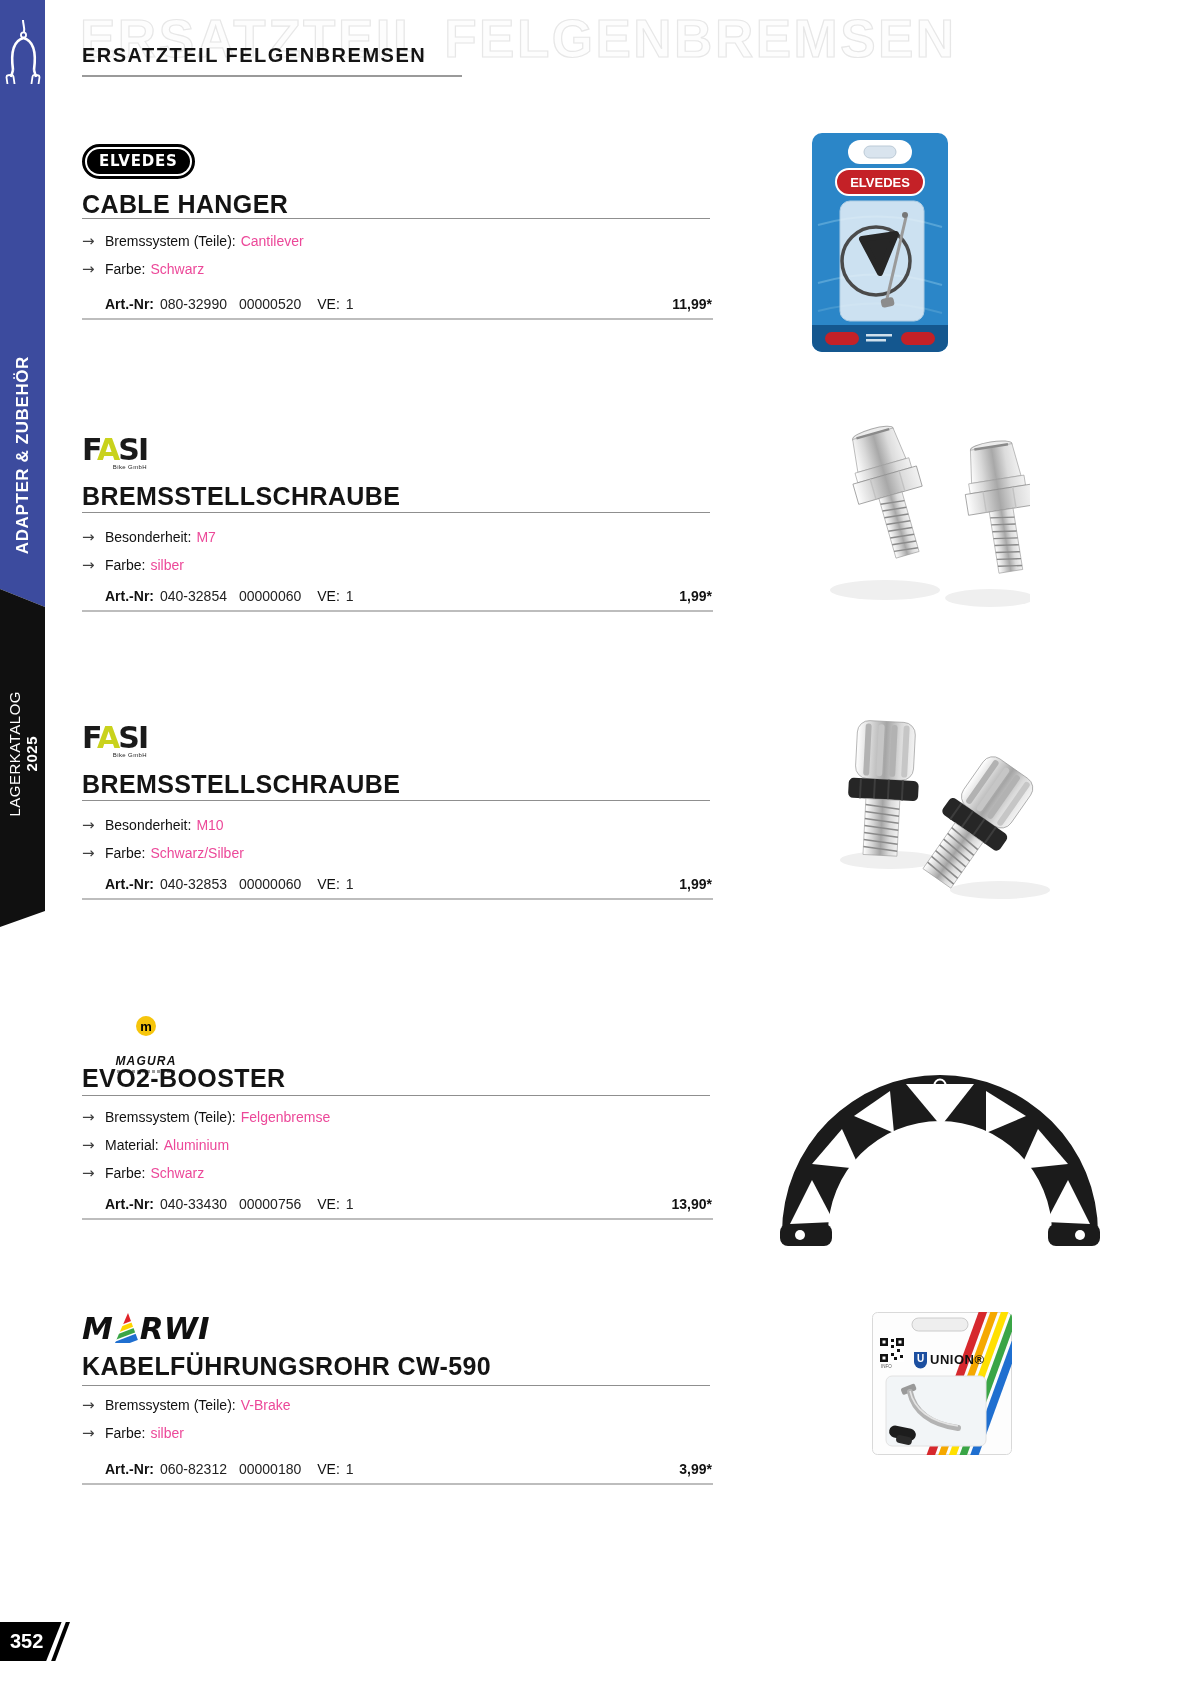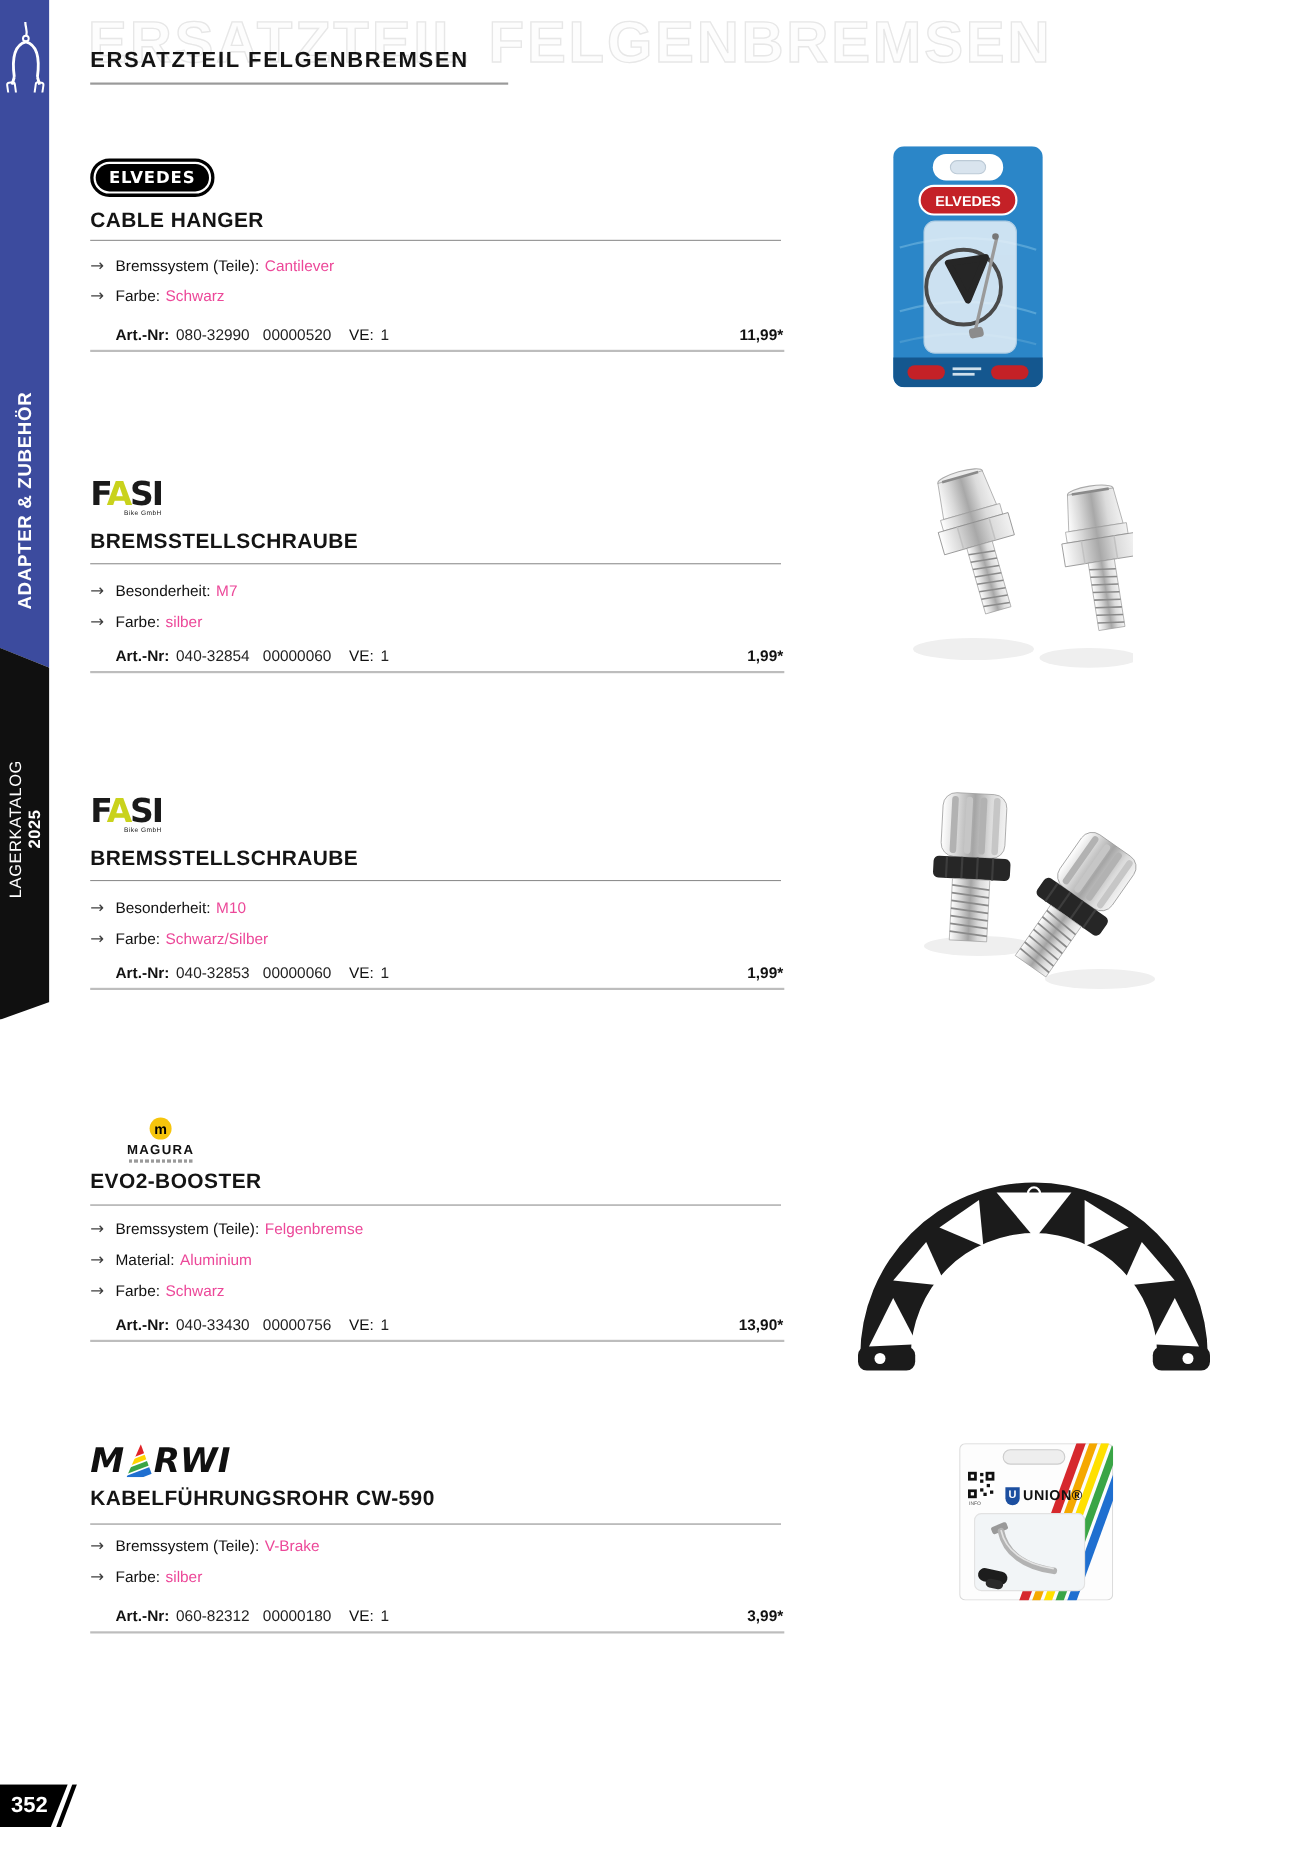--- a/index.html
+++ b/index.html
@@ -21,21 +21,21 @@
 
   
   .watermark{position:absolute;left:80px;top:8px;font-size:53px;font-weight:700;letter-spacing:2.5px;
     white-space:nowrap;color:#fdfdfd;-webkit-text-stroke:1.2px #e7e7e7;z-index:0;}
   .header-title{position:absolute;left:82px;top:44px;font-size:20px;font-weight:700;letter-spacing:1.5px;
     color:#141414;z-index:1;}
   .header-rule{position:absolute;left:82px;top:75px;width:380px;height:2px;background:#9a9a9a;z-index:1;}
 
   
   .product{position:absolute;left:82px;width:1100px;}
-  .ptitle{position:absolute;left:0;margin:0;font-size:19px;font-weight:700;letter-spacing:.4px;
+  .ptitle{position:absolute;left:0;margin:0;font-size:25px;font-weight:700;letter-spacing:.4px;
     color:#141414;white-space:nowrap;}
   .rule{position:absolute;left:0;width:628px;height:1px;background:#8f8f8f;}
   .rule.art{width:631px;height:2px;background:#bdbdbd;}
   .spec{position:absolute;left:0;display:flex;align-items:baseline;font-size:14px;}
   .spec .arrow{width:23px;font-size:15px;color:#3f3f3f;font-family:"DejaVu Sans",sans-serif;}
   .spec .lbl{font-weight:400;color:#111;white-space:pre;}
   .spec .val{margin-left:5px;color:#ec4899;}
   .artrow{position:absolute;left:23px;width:607px;display:flex;align-items:baseline;font-size:14px;}
   .artrow .lbl{font-weight:700;color:#111;margin-right:6px;}
   .artrow .nr{margin-right:12px;color:#222;}
@@ -48,21 +48,21 @@
   .elv{position:absolute;left:0;border:3px solid #000;border-radius:22px;padding:2px;background:#fff;}
   .elv-inner{display:block;background:#000;color:#fff;border-radius:15px;padding:3px 12px 4px;
     font-size:15px;font-weight:700;letter-spacing:.8px;font-family:"DejaVu Sans",sans-serif;}
   .fasi{position:absolute;left:0;}
   .fasi .frow{font-family:"DejaVu Sans",sans-serif;font-size:30px;font-weight:700;letter-spacing:-2px;line-height:28px;}
   .fasi .f{color:#1a1a1a;}.fasi .a{color:#c9d21c;}.fasi .si{color:#1a1a1a;}
   .fasi .sub{font-size:6px;color:#222;text-align:right;margin-top:0;letter-spacing:.4px;}
   .magura{position:absolute;left:22px;width:84px;display:flex;flex-direction:column;align-items:center;}
   .mag-circle{width:20px;height:20px;border-radius:50%;background:#f6c50c;color:#000;font-weight:700;
     font-size:13px;display:flex;align-items:center;justify-content:center;line-height:1;}
-  .mag-text{font-size:12px;font-weight:700;letter-spacing:1.2px;color:#111;margin-top:2px;}
+  .mag-text{font-size:12px;font-weight:700;letter-spacing:1.2px;color:#111;margin-top:18px;font-style:italic;}
   .mag-sub{width:58px;height:3px;margin-top:2px;
     background:repeating-linear-gradient(90deg,#9a9a9a 0 3px,#fff 3px 5px);}
   .marwi{position:absolute;left:0;display:flex;align-items:flex-end;font-style:italic;font-weight:700;
     font-size:31px;line-height:29px;letter-spacing:0;color:#101010;font-family:"DejaVu Sans",sans-serif;}
   .marwi svg{margin:0 1px 0 2px;}
 
   
   .pagebox{position:absolute;left:0;top:1622px;width:70px;height:39px;}
   .pagebox .main{position:absolute;inset:0;background:#000;clip-path:polygon(0 0,88% 0,66% 100%,0 100%);}
   .pagebox .sliver{position:absolute;inset:0;background:#000;clip-path:polygon(94% 0,100% 0,79% 100%,73% 100%);}

